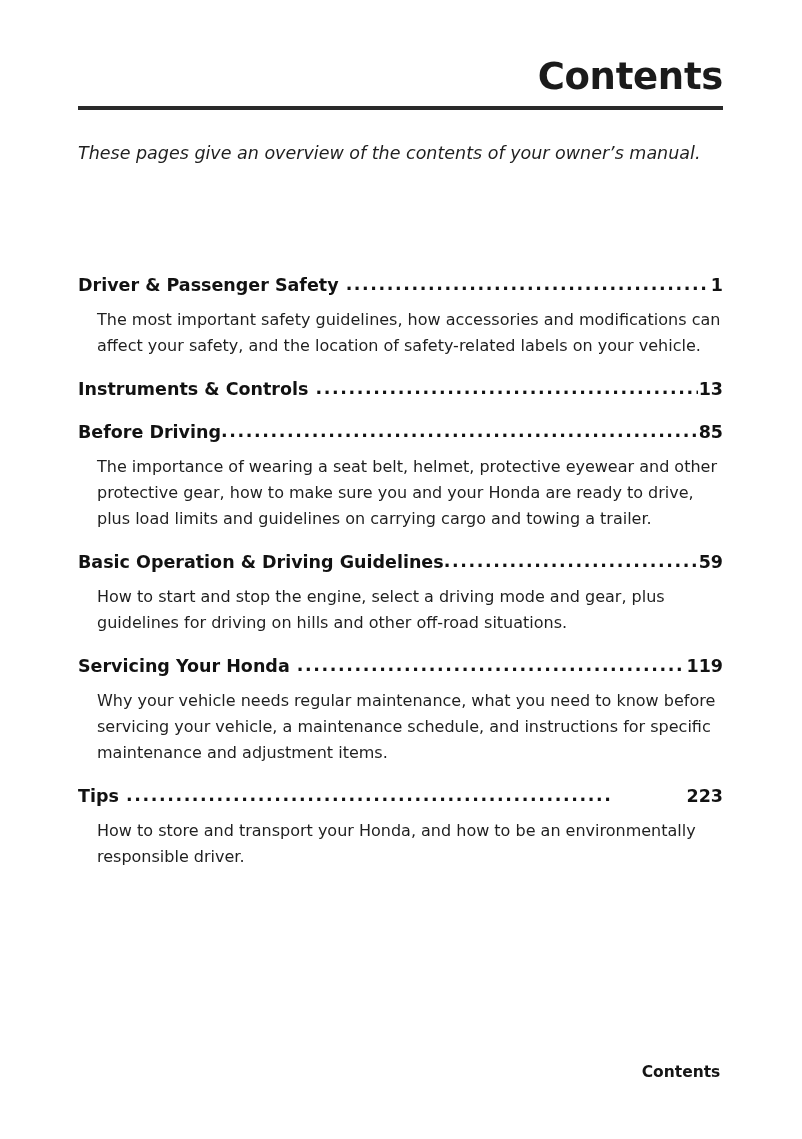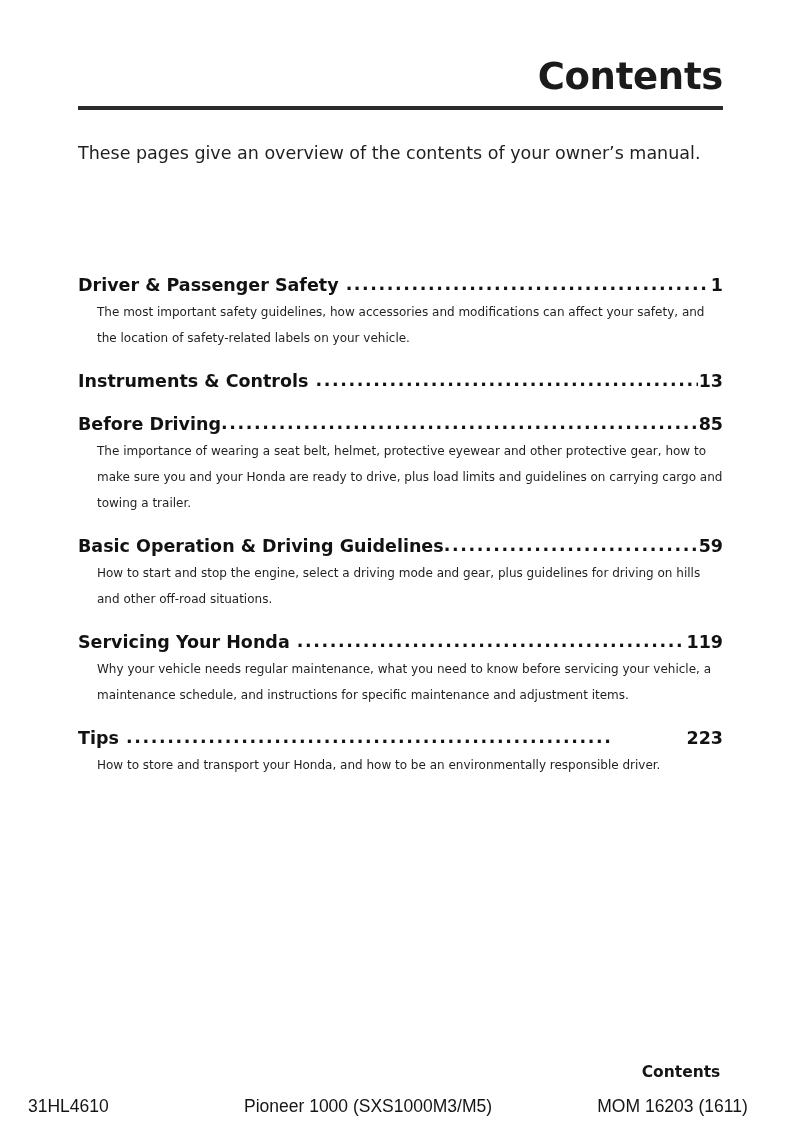--- a/index.html
+++ b/index.html
@@ -49,20 +49,21 @@
   
   .intro {
     position: absolute;
     left: 78px;
     top: 140px;
     width: 645px;
     font-size: 17.5px;
     line-height: 26px;
     color: #1f1f1f;
     font-family: "DejaVu Sans", sans-serif;
+    font-style: italic;
   }
   .intro p { margin: 0; }
 
   
   .toc {
     position: absolute;
     left: 78px;
     top: 273px;
     width: 645px;
     font-family: "DejaVu Sans", sans-serif;
@@ -101,22 +102,22 @@
     top: -1px;
   }
   .entry-page {
     flex: 0 0 auto;
     white-space: nowrap;
     text-align: right;
     padding-left: 1px;
   }
 
   .entry-desc {
-    margin: 0 0 0 19px;
-    font-size: 12px;
+    margin: 8px 0 0 19px;
+    font-size: 16px;
     font-weight: normal;
     line-height: 26px;
     color: #1f1f1f;
     padding-top: 1px;
   }
 
   
   .footer-section-label {
     position: absolute;
     left: 560px;
@@ -233,19 +234,14 @@
         <span class="entry-leader">...........................................................</span>
         <span class="entry-page">223</span>
       </div>
       <p class="entry-desc">How to store and transport your Honda, and how to be an environmentally responsible driver.</p>
     </div>
 
   </div>
 
   <div class="footer-section-label">Contents</div>
 
-  <div class="footer-row">
-    <span class="footer-left">31HL4610</span>
-    <span class="footer-center">Pioneer 1000 (SXS1000M3/M5)</span>
-    <span class="footer-right">MOM 16203 (1611)</span>
-  </div>
 
 </div>
 
 </body></html>

